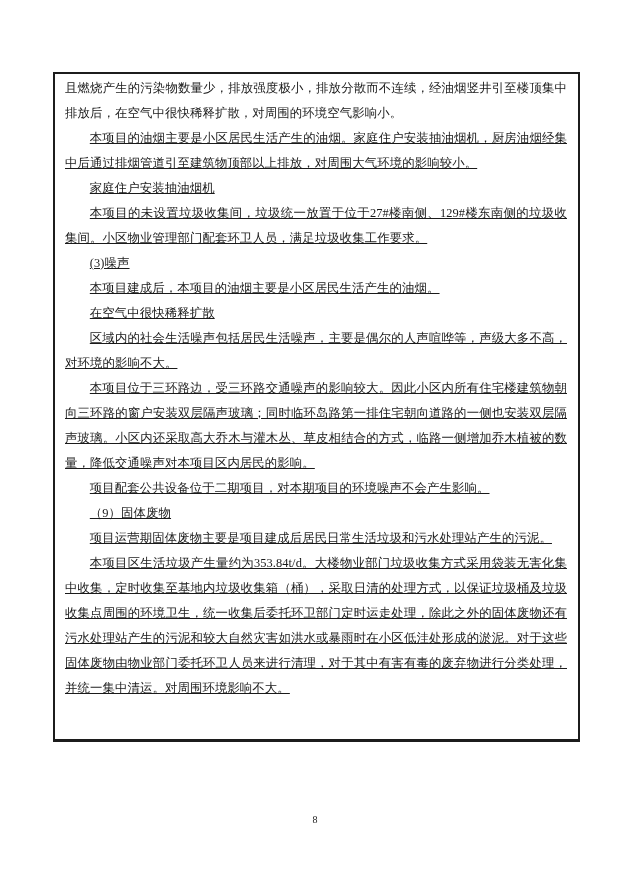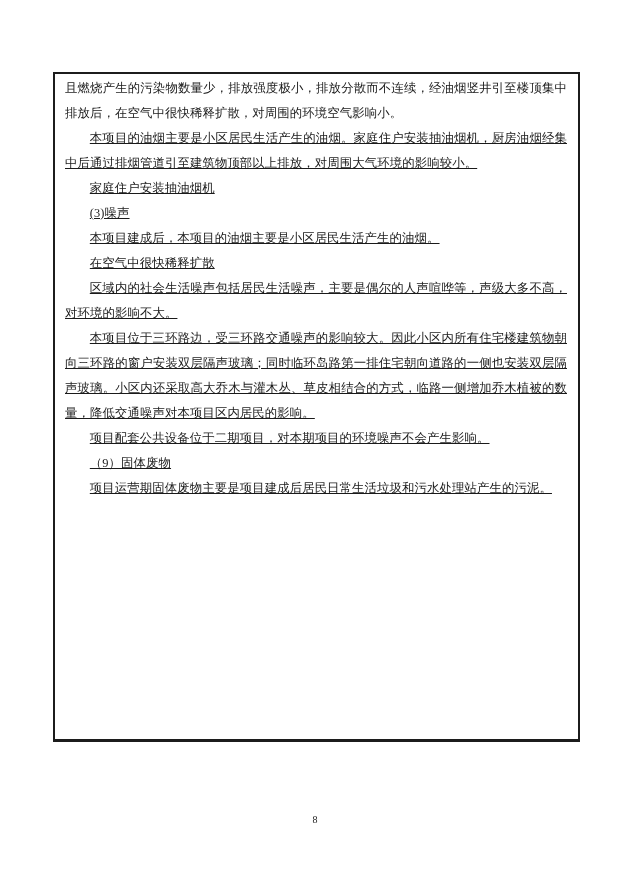--- a/index.html
+++ b/index.html
@@ -54,25 +54,27 @@
 </head>
 <body>
 
 <div class="page">
 
   <div class="doc-cell">
 
   <p class="para">且燃烧产生的污染物数量少，排放强度极小，排放分散而不连续，经油烟竖井引至楼顶集中排放后，在空气中很快稀释扩散，对周围的环境空气影响小。</p>
       <p class="para indent">本项目的油烟主要是小区居民生活产生的油烟。家庭住户安装抽油烟机，厨房油烟经集中后通过排烟管道引至建筑物顶部以上排放，对周围大气环境的影响较小。</p>
       <p class="para indent">家庭住户安装抽油烟机</p>
+      <p class="para indent">本项目的未设置垃圾收集间，垃圾统一放置于位于27#楼南侧、129#楼东南侧的垃圾收集间。小区物业管理部门配套环卫人员，满足垃圾收集工作要求。</p>
       <p class="para indent">(3)噪声</p>
       <p class="para indent">本项目建成后，本项目的油烟主要是小区居民生活产生的油烟。</p>
       <p class="para indent">在空气中很快稀释扩散</p>
       <p class="para indent">区域内的社会生活噪声包括居民生活噪声，主要是偶尔的人声喧哗等，声级大多不高，对环境的影响不大。</p>
       <p class="para indent">本项目位于三环路边，受三环路交通噪声的影响较大。因此小区内所有住宅楼建筑物朝向三环路的窗户安装双层隔声玻璃；同时临环岛路第一排住宅朝向道路的一侧也安装双层隔声玻璃。小区内还采取高大乔木与灌木丛、草皮相结合的方式，临路一侧增加乔木植被的数量，降低交通噪声对本项目区内居民的影响。</p>
       <p class="para indent">项目配套公共设备位于二期项目，对本期项目的环境噪声不会产生影响。</p>
       <p class="para indent">（9）固体废物</p>
       <p class="para indent">项目运营期固体废物主要是项目建成后居民日常生活垃圾和污水处理站产生的污泥。</p>
+      <p class="para indent">本项目区生活垃圾产生量约为353.84t/d。大楼物业部门垃圾收集方式采用袋装无害化集中收集，定时收集至基地内垃圾收集箱（桶），采取日清的处理方式，以保证垃圾桶及垃圾收集点周围的环境卫生，统一收集后委托环卫部门定时运走处理，除此之外的固体废物还有污水处理站产生的污泥和较大自然灾害如洪水或暴雨时在小区低洼处形成的淤泥。对于这些固体废物由物业部门委托环卫人员来进行清理，对于其中有害有毒的废弃物进行分类处理，并统一集中清运。对周围环境影响不大。</p>
     </div>
 
   <div class="page-number">8</div>
 
 </div>
 
 </body></html>

